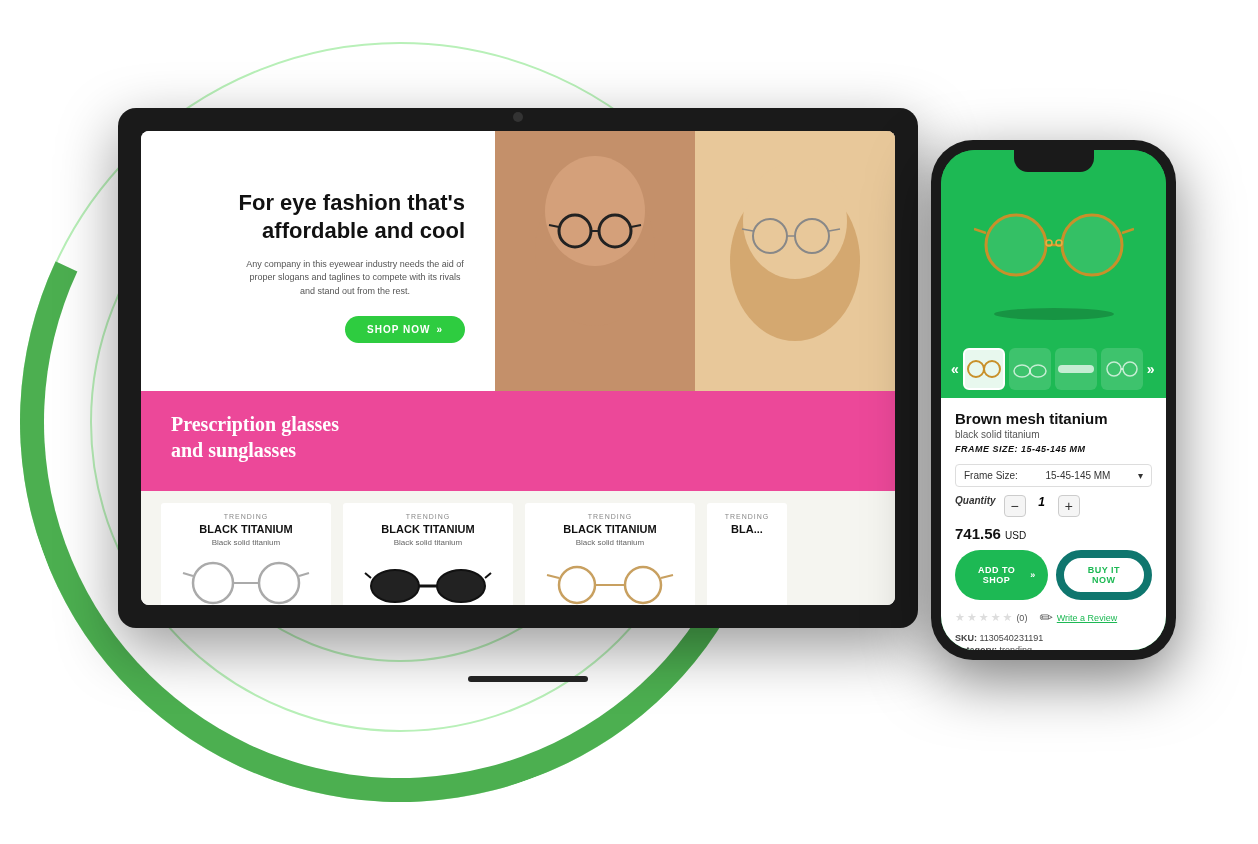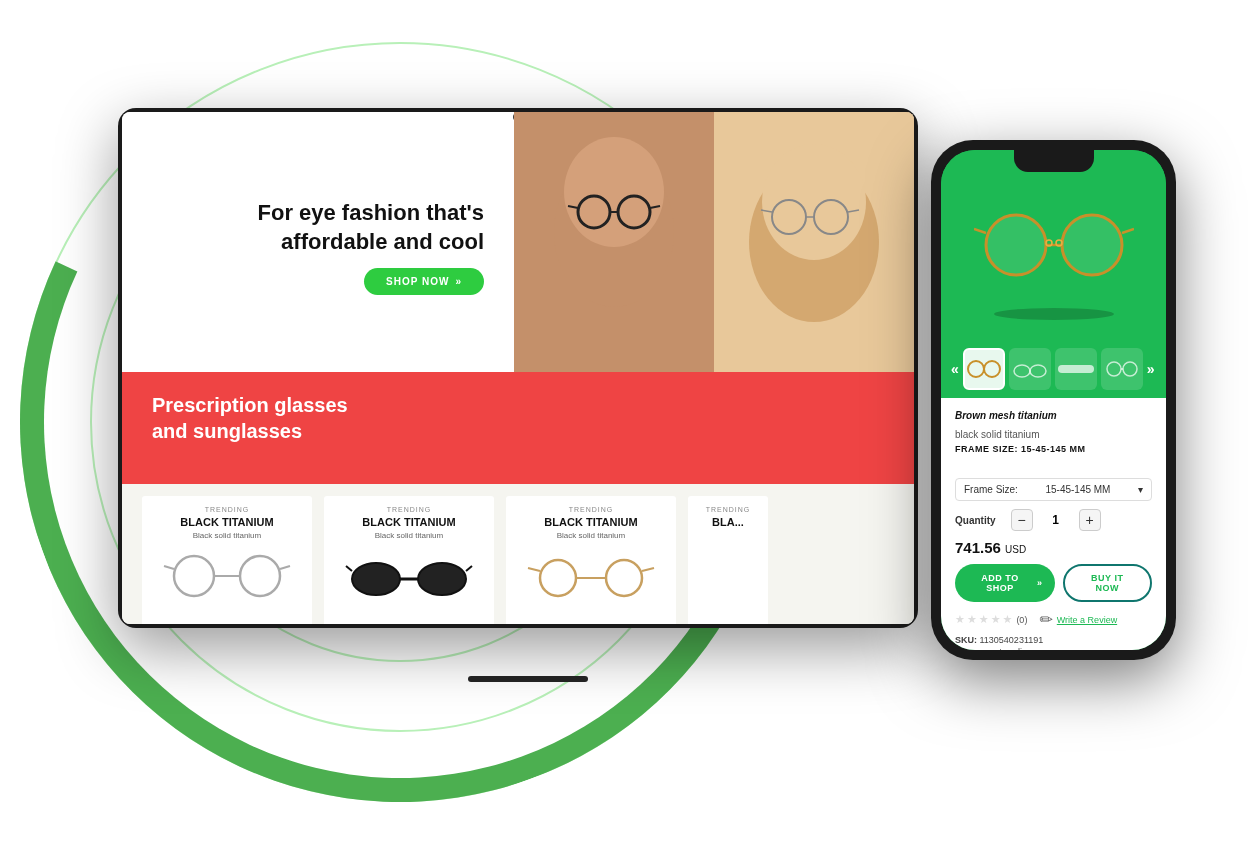--- a/index.html
+++ b/index.html
@@ -68,21 +68,21 @@
       height: 600px;
     }
     .laptop-screen-outer {
       position: absolute;
       top: 0;
       left: 0;
       width: 800px;
       height: 520px;
       background: #1a1a1a;
       border-radius: 18px;
-      padding: 4px;
+      padding: 23px;
       box-shadow: 0 20px 60px rgba(0,0,0,0.4);
     }
     .laptop-screen-inner {
       width: 100%;
       height: 100%;
       background: #ffffff;
       border-radius: 8px;
       overflow: hidden;
     }
     .laptop-base {
@@ -182,23 +182,24 @@
     .hero-img-woman {
       width: 200px;
       height: 260px;
       background: linear-gradient(135deg, #d4b896 0%, #a07850 50%, #5a3820 100%);
       position: relative;
       overflow: hidden;
     }
 
     
     .website-dark {
-      background: #ef4444;
+      background: #ec4899;
       padding: 20px 30px 15px 30px;
-      height: 112px;
+      height: 100px;
+      font-family: Liberation Serif, serif;
     }
     .dark-title {
       font-size: 20px;
       font-weight: 700;
       color: #fff;
       line-height: 1.3;
     }
 
     
     .website-products {
@@ -338,57 +339,57 @@
       background: rgba(255,255,255,0.9);
     }
 
     .phone-details {
       background: white;
       flex: 1;
       padding: 12px 14px;
       overflow: hidden;
     }
     .phone-product-title {
-      font-size: 10px;
+      font-size: 15px;
       font-weight: 800;
       color: #111;
-      margin-bottom: 8px;
-      font-style: italic;
+      margin-bottom: 2px;
     }
     .phone-product-sub {
       font-size: 10px;
       color: #555;
       margin-bottom: 4px;
     }
     .phone-frame-size-label {
       font-size: 9px;
       font-weight: 700;
       color: #111;
       letter-spacing: 0.5px;
-      margin-bottom: 24px;
+      margin-bottom: 10px;
+      font-style: italic;
     }
     .phone-frame-select {
       width: 100%;
       border: 1px solid #ddd;
       border-radius: 4px;
       padding: 5px 8px;
       font-size: 10px;
       color: #333;
       display: flex;
       justify-content: space-between;
       align-items: center;
       margin-bottom: 8px;
       cursor: pointer;
       gap: 8px;
     }
     .phone-quantity {
       display: flex;
-      align-items: center;
-      gap: 15px;
+      gap: 8px;
       margin-bottom: 8px;
+      font-style: italic;
     }
     .qty-label {
       font-size: 10px;
       color: #333;
       font-weight: 600;
     }
     .qty-btn {
       width: 22px;
       height: 22px;
       border: 1px solid #ccc;
@@ -432,21 +433,21 @@
       font-weight: 700;
       letter-spacing: 0.5px;
       cursor: pointer;
       display: flex;
       align-items: center;
       gap: 4px;
     }
     .btn-buy-now {
       background: white;
       color: #1db954;
-      border: 2px solid #0f766e;
+      border: 8px solid #0f766e;
       border-radius: 25px;
       padding: 7px 14px;
       font-size: 9px;
       font-weight: 700;
       letter-spacing: 0.5px;
       cursor: pointer;
     }
     .phone-rating {
       display: flex;
       align-items: center;
@@ -497,20 +498,21 @@
   <div class="green-arc"></div>
 
   <div class="laptop">
     <div class="laptop-screen-outer">
       <div class="laptop-notch"></div>
       <div class="laptop-screen-inner">
 
         <div class="website-hero">
           <div class="hero-text-area">
             <div class="hero-title">For eye fashion that's<br>affordable and cool</div>
+            <div class="hero-sub">Any company in this eyewear industry needs the aid of proper slogans and taglines to compete with its rivals and stand out from the rest.</div>
             <button class="hero-btn">
               <span>SHOP NOW</span>
               <span>»</span>
             </button>
           </div>
           <div class="hero-images">
             <div class="hero-img-man">
               
               <svg width="200" height="260" viewBox="0 0 200 260" xmlns="http://www.w3.org/2000/svg">
                 <rect width="200" height="260" fill="#c4906a"></rect>

